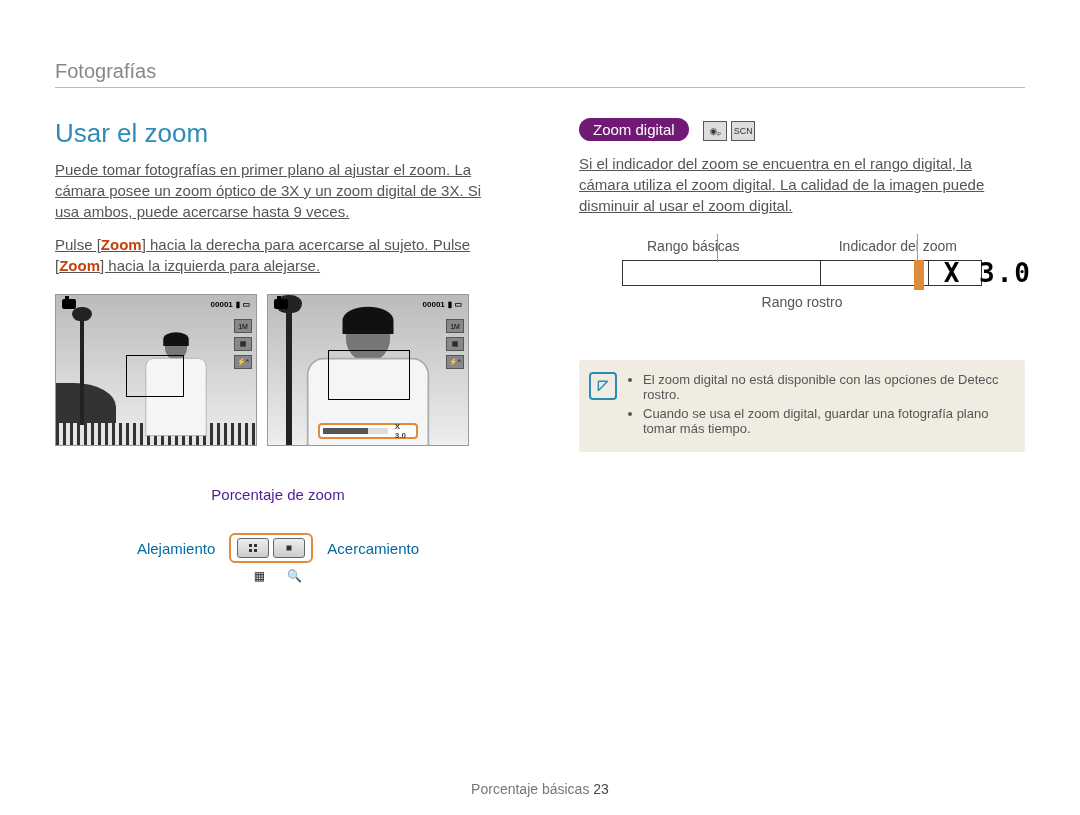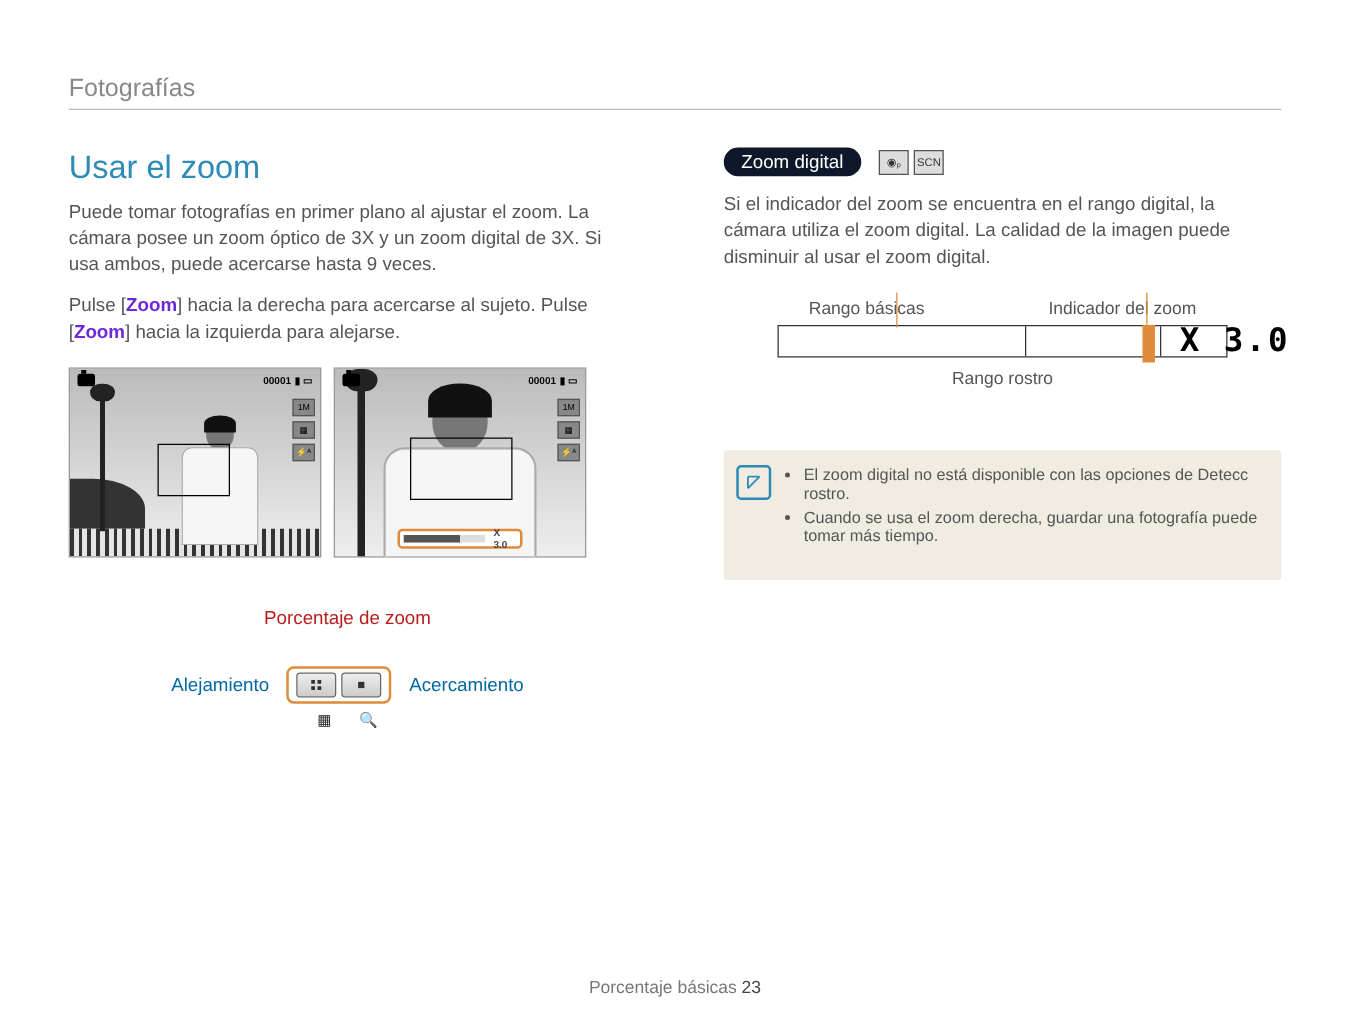--- a/index.html
+++ b/index.html
@@ -28,22 +28,22 @@
   .col {
     flex: 1;
     min-width: 0;
   }
   h2.title {
     font-size: 26px;
     color: #2d8bb7;
     font-weight: 400;
     margin: 0 0 10px 0;
   }
-  p { font-size: 15px; line-height: 1.4; margin: 0 0 12px 0; color:#555;}
-  .bold { font-weight: 600; color:#6d28d9;}
+  p { font-size: 15px; line-height: 1.4; margin: 0 0 12px 0; color:#555;text-decoration:underline;}
+  .bold { font-weight: 600; color:#c2410c;}
   
   .previews { display:flex; gap:10px; margin-top:18px;}
   .screen {
     width: 200px; height: 150px; background:#e5e5e5; border:1px solid #999;
     position:relative; overflow:hidden;
   }
   .screen .sky { position:absolute; inset:0; background: linear-gradient(#bbb,#eee);}
   .topbar { position:absolute; top:4px; left:6px; right:6px; display:flex; justify-content:space-between; font-size:8px; font-weight:600; color:#000;}
   .topbar .icons { display:flex; gap:3px; align-items:center;padding-left:11px;}
   .cam-icon { width:14px;height:10px;background:#000;border-radius:2px;position:relative;}
@@ -62,44 +62,44 @@
   .s1 .balustrade{position:absolute;bottom:0;left:0;right:0;height:22px;background:repeating-linear-gradient(90deg,#333 0 3px,#e5e5e5 3px 7px);}
   .s1 .hill{position:absolute;bottom:22px;left:-10px;width:70px;height:40px;background:#333;border-radius:0 60% 0 0;}
   .s2 .man{ transform:translateX(-50%) scale(1.7) translateY(16px);}
   .s2 .focus-box{ left:60px; top:55px; width:80px;height:48px;}
   .s2 .lamp{ position:absolute; left:18px; top:10px; width:6px; height:150px; background:#222;}
   .s2 .lamp::before{content:"";position:absolute;top:-10px;left:-10px;width:26px;height:18px;background:#222;border-radius:50% 50% 10px 10px;}
   .zoom-bar{ position:absolute; bottom:6px; left:50%; transform:translateX(-50%); display:flex; align-items:center; border:2px solid #e08b3a; border-radius:4px; background:#fff; height:12px;}
   .zoom-bar .track{ width:70px;height:6px;background:#ddd;margin:0 3px;position:relative;}
   .zoom-bar .track::before{content:"";position:absolute;left:0;top:0;width:45px;height:6px;background:#555;}
   .zoom-bar .lbl{ font-size:8px; font-weight:700; padding:0 4px;}
-  .callout-text{ text-align:center; margin-top:40px; font-size:15px; color:#b91c1c;}
+  .callout-text{ text-align:center; margin-top:40px; font-size:15px; color:#4c1d95;}
   
   .control-row{ display:flex; align-items:center; justify-content:center; gap:14px; margin-top:30px; font-size:15px; color:#0369a1;}
   .rocker{ border:2px solid #e08b3a; border-radius:6px; padding:3px 6px; display:flex; gap:4px; background:#fff;}
   .rocker .btn{ width:30px;height:18px;border:1px solid #666;border-radius:3px; background:linear-gradient(#eee,#ccc); display:flex;align-items:center;justify-content:center;}
   .rocker svg{width:12px;height:12px;}
   .sub-icons{ display:flex; gap:22px; justify-content:center; margin-top:6px;}
   .sub-icons span{font-size:12px;color:#222;}
   
-  .pill{ display:inline-block; background:#0f172a;color:#fff; border-radius:12px; padding:3px 14px; font-size:15px; font-weight:400;}
+  .pill{ display:inline-block; background:#701a75;color:#fff; border-radius:12px; padding:3px 14px; font-size:15px; font-weight:400;}
   .mode-icons{ display:inline-flex; gap:4px; vertical-align:middle; margin-left:10px;}
   .mode-icons .mi{ width:22px;height:18px;border:1px solid #555; font-size:9px; display:flex;align-items:center;justify-content:center; color:#333; background:#ddd;}
   .range-diagram{ margin:22px auto 0; width:360px; position:relative; font-size:14px; color:#555;}
   .range-labels-top{ display:flex; justify-content:space-between; padding:0 25px 6px;}
   .range-box{ height:24px; border:1px solid #333; display:flex;}
   .range-box .opt{ flex:0 0 55%; border-right:1px solid #333;}
   .range-box .dig{ flex:0 0 30%; border-right:1px solid #333;}
   .indicator{ position:absolute; right:58px; top:22px; width:10px;height:30px; background:#e08b3a;}
   .x30{ position:absolute; right:-50px; top:20px; font-size:26px; font-weight:800; letter-spacing:2px; color:#000; font-family: monospace;}
   .range-label-bottom{ text-align:center; margin-top:8px;}
   .range-lines{ position:absolute; top:-4px; left:0; right:0;}
   .range-lines .l1{position:absolute; left:95px; top:0; height:28px; width:1px; background:#e08b3a;}
   .range-lines .l2{position:absolute; right:64px; top:0; height:28px; width:1px; background:#e08b3a;}
-  .note-box{ background:#f1ece2; border-radius:3px; margin-top:50px; padding:12px 14px 24px 50px; position:relative; font-size:13px; color:#555;}
+  .note-box{ background:#f1ece2; border-radius:3px; margin-top:50px; padding:12px 14px 12px 50px; position:relative; font-size:13px; color:#555;}
   .note-box .note-icon{ position:absolute; left:10px; top:12px; width:24px;height:24px;border:2px solid #2d8bb7;border-radius:4px; display:flex;align-items:center;justify-content:center;}
   .note-box .note-icon svg{width:14px;height:14px;stroke:#2d8bb7;fill:none;stroke-width:2.5;}
   .note-box ul{ margin:0; padding-left:14px;}
   .note-box li{ margin-bottom:4px;}
   .footer{ position:absolute; bottom:18px; left:0; right:0; text-align:center; font-size:14px; color:#777;}
   .footer .pn{color:#444;}
 </style>
 </head>
 <body>
 
@@ -220,21 +220,21 @@
     </div>
 
     <div class="note-box">
       <div class="note-icon">
         <svg viewBox="0 0 24 24">
             <path d="M4 4 L20 4 M4 4 L4 20 M20 4 L8 16 L4 20"></path>
           </svg>
       </div>
       <ul>
         <li>El zoom digital no está disponible con las opciones de Detecc rostro.</li>
-        <li>Cuando se usa el zoom derecha, guardar una fotografía puede tomar más tiempo.</li>
+        <li>Cuando se usa el zoom digital, guardar una fotografía plano tomar más tiempo.</li>
       </ul>
     </div>
   </div>
 </div>
 
 <div class="footer">
   <span>Porcentaje básicas</span>
   <span class="pn">23</span>
 </div>
 

